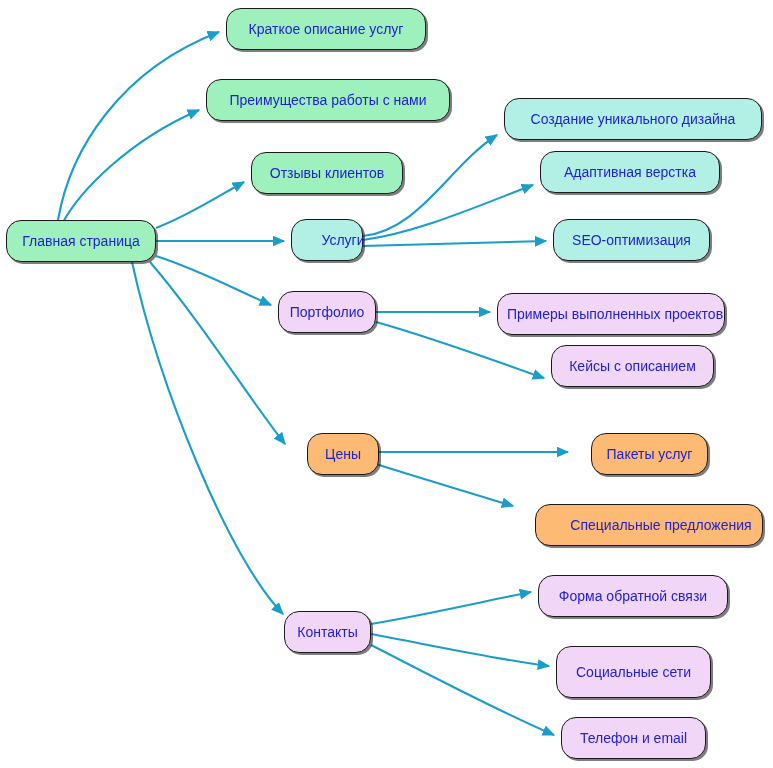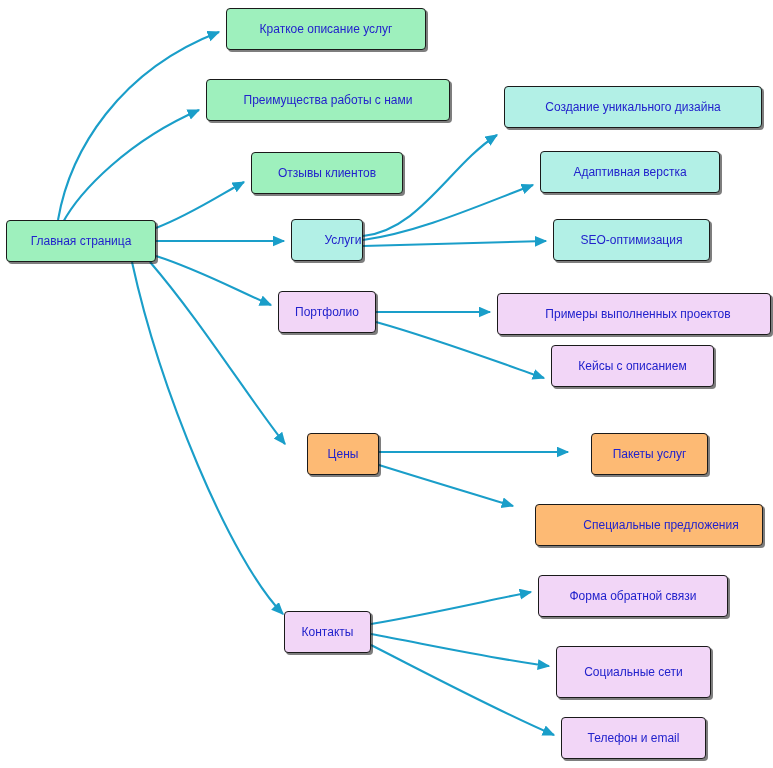--- a/index.html
+++ b/index.html
@@ -9,23 +9,23 @@
     background:#ffffff;
     font-family:"Liberation Sans","DejaVu Sans",sans-serif;
     overflow:hidden;
   }
   #edges{position:absolute;left:0;top:0;width:773px;height:768px;}
   .node{
     position:absolute;
     box-sizing:border-box;
     display:flex;align-items:center;justify-content:center;
     border:1.6px solid #1a1a1a;
-    border-radius:4px;
+    border-radius:15px;
     color:#2222cc;
-    font-size:12px;
+    font-size:14px;
     line-height:1;
     white-space:nowrap;
     box-shadow:2px 2px 0 rgba(20,20,20,0.55);
     z-index:5;
   }
   .fill-green{background:#9ef0bd;}
   .fill-cyan{background:#b2f0e6;}
   .fill-pink{background:#f2d6f7;}
   .fill-sky{background:#fdba74;margin-left:16px;}
 </style>
@@ -70,33 +70,33 @@
       </div>
       <div class="node fill-green" style="left: 206px; top: 79px; width: 244px; height: 42px;">
         <span>Преимущества работы с нами</span>
       </div>
       <div class="node fill-green" style="left: 251px; top: 152px; width: 152px; height: 42px;">
         <span>Отзывы клиентов</span>
       </div>
       <div class="node fill-cyan" style="left: 291px; top: 219px; width: 72px; height: 42px; padding-left: 32px;">
         <span>Услуги</span>
       </div>
-      <div class="node fill-cyan" style="left: 504px; top: 86px; width: 258px; height: 42px;">
+      <div class="node fill-cyan" style="left: 504px; top: 98px; width: 258px; height: 42px;">
         <span>Создание уникального дизайна</span>
       </div>
       <div class="node fill-cyan" style="left: 540px; top: 151px; width: 180px; height: 42px;">
         <span>Адаптивная верстка</span>
       </div>
       <div class="node fill-cyan" style="left: 553px; top: 219px; width: 157px; height: 42px;">
         <span>SEO-оптимизация</span>
       </div>
       <div class="node fill-pink" style="left: 278px; top: 291px; width: 98px; height: 42px;">
         <span>Портфолио</span>
       </div>
-      <div class="node fill-pink" style="left: 497px; top: 293px; width: 274px; height: 42px; padding-left: 8px;">
+      <div class="node fill-pink" style="left: 497px; top: 293px; width: 228px; height: 42px; padding-left: 8px;">
         <span>Примеры выполненных проектов</span>
       </div>
       <div class="node fill-pink" style="left: 551px; top: 345px; width: 163px; height: 42px;">
         <span>Кейсы с описанием</span>
       </div>
       <div class="node fill-sky" style="left: 291px; top: 433px; width: 72px; height: 42px;">
         <span>Цены</span>
       </div>
       <div class="node fill-sky" style="left: 575px; top: 433px; width: 117px; height: 42px;">
         <span>Пакеты услуг</span>

